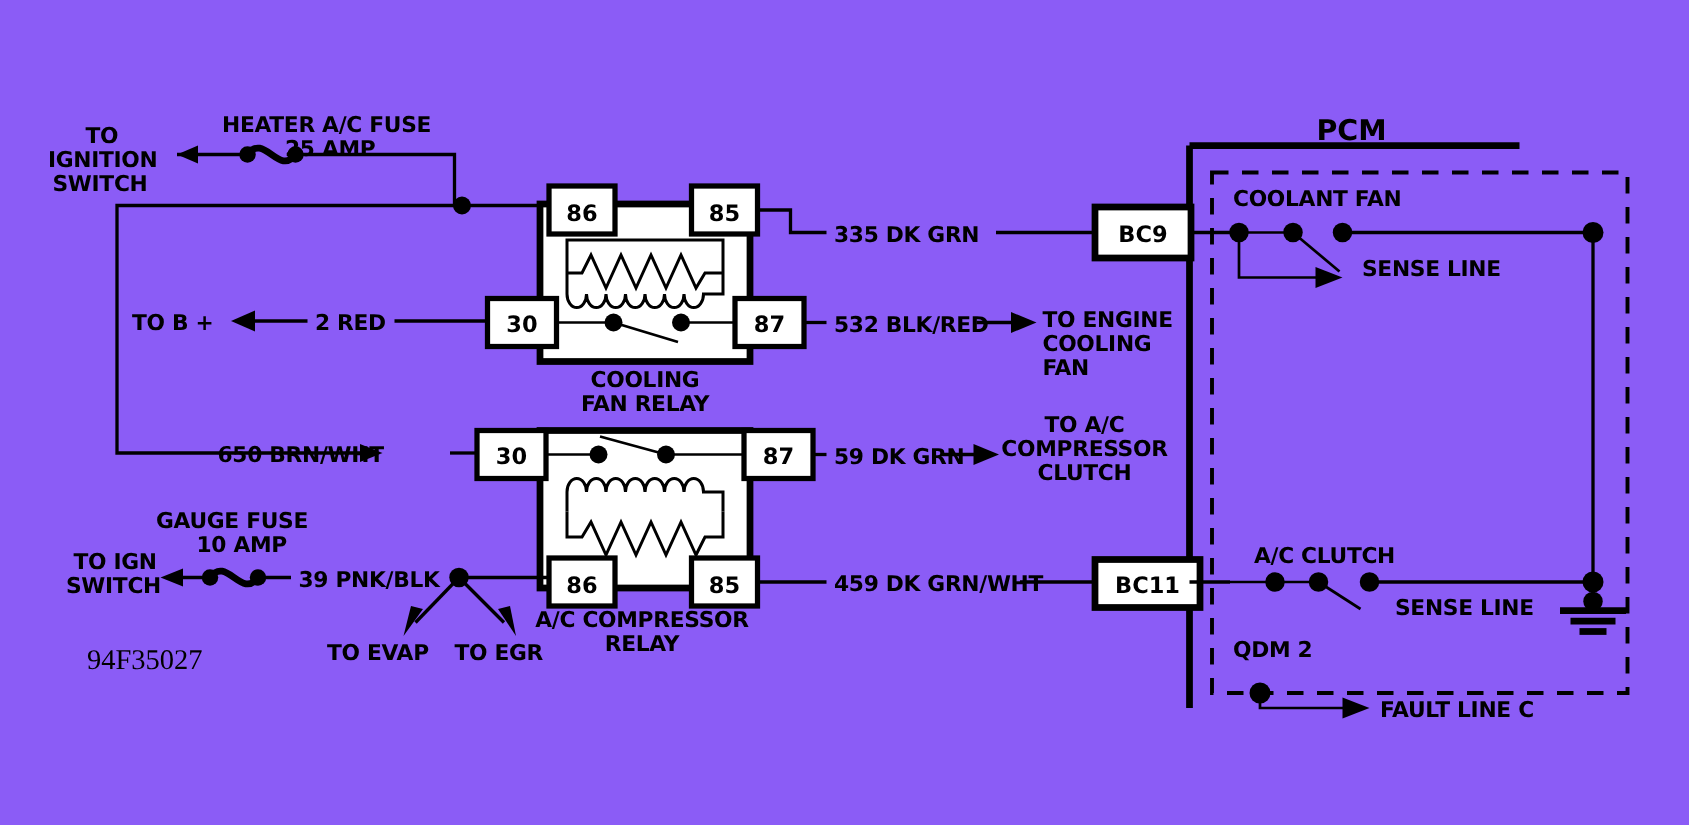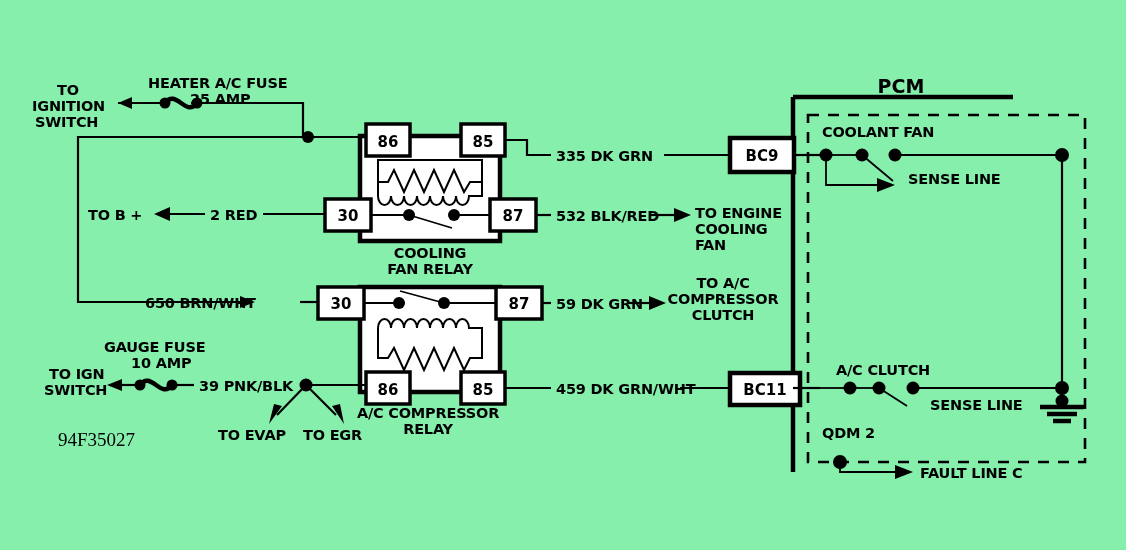--- a/index.html
+++ b/index.html
@@ -4,21 +4,21 @@
 <style>
   html, body {
     margin: 0;
     padding: 0;
     background: #ffffff;
   }
   #diagram-root {
     position: relative;
     width: 1126px;
     height: 550px;
-    background: #86efac;
+    background: #8b5cf6;
     font-family: "Liberation Sans", sans-serif;
     overflow: hidden;
   }
   svg#wiring {
     position: absolute;
     top: 0;
     left: 0;
     width: 1126px;
     height: 550px;
   }

